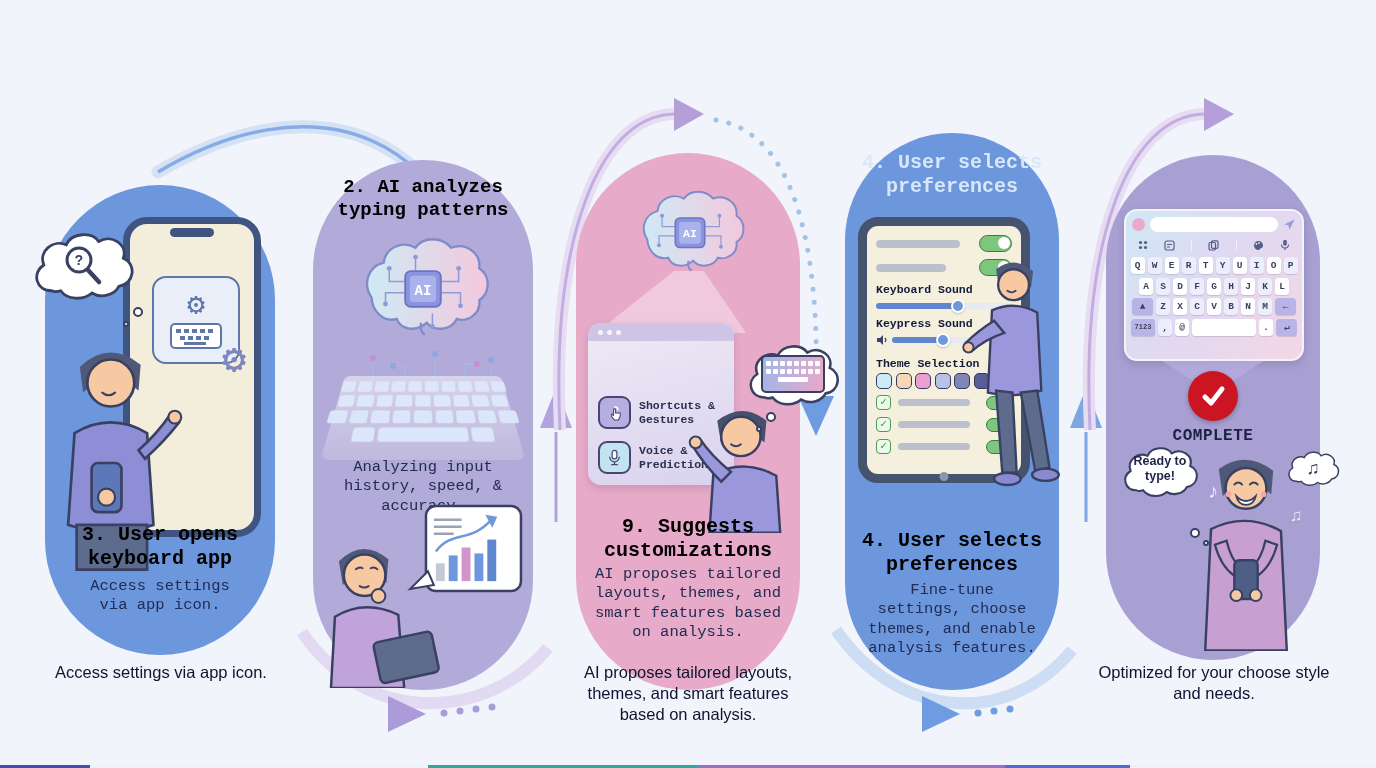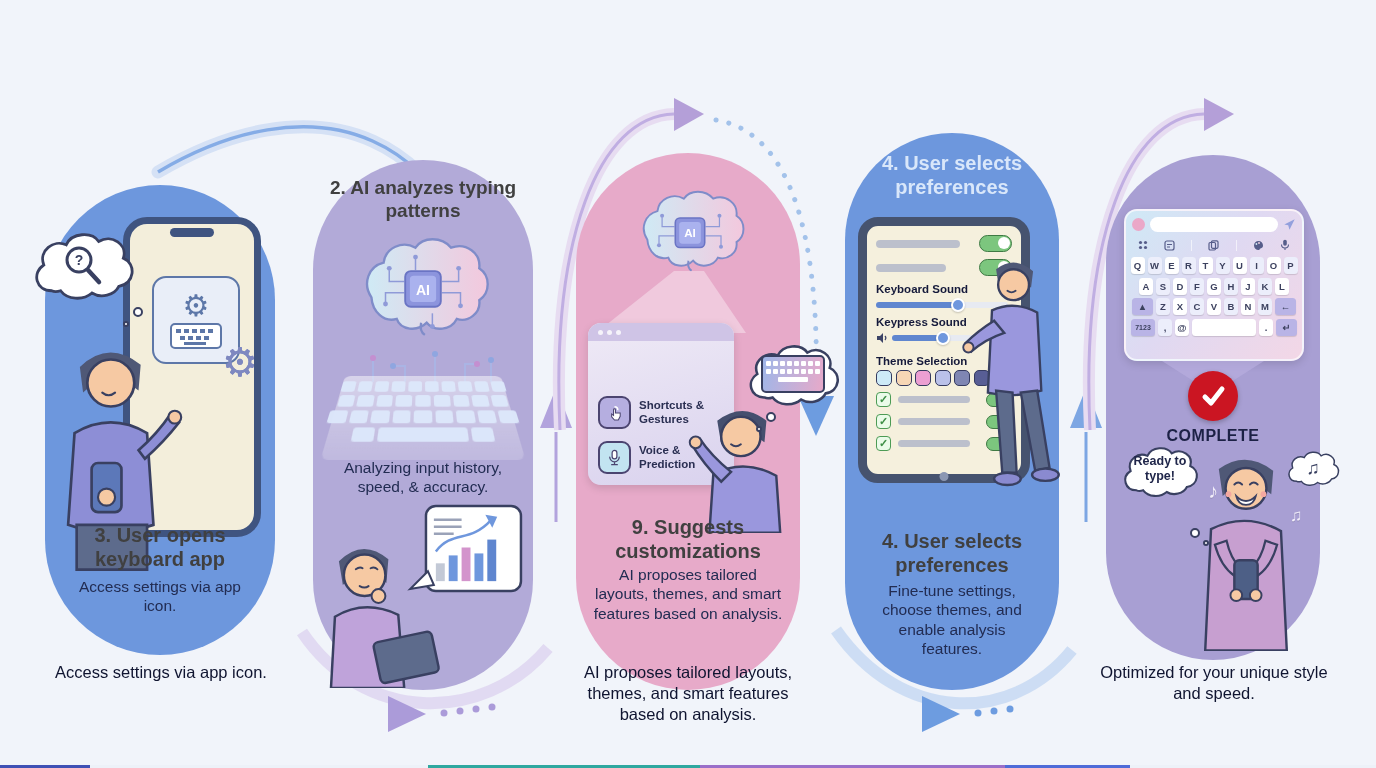--- a/index.html
+++ b/index.html
@@ -5,28 +5,28 @@
   * { margin:0; padding:0; box-sizing:border-box; }
   html,body { width:1376px; height:768px; }
   body { font-family:"Liberation Sans", sans-serif; background:#f1f4fa; position:relative; overflow:hidden; }
   .canvas { position:absolute; inset:0; }
 
   .title { position:absolute; left:48px; top:30px; width:580px; font-size:36px; line-height:1.18;
            font-weight:800; color:#17234c; letter-spacing:-0.5px; }
 
   .connectors { position:absolute; left:0; top:0; z-index:0; }
 
-  .pill { position:absolute; z-index:1; }
+  .pill { position:absolute; z-index:1;font-family:Liberation Mono, monospace; }
   .pill1 { left:45px;  top:185px; width:230px; height:470px; background:#6d97dd; border-radius:115px; }
   .pill2 { left:313px; top:160px; width:220px; height:530px; background:#b2aad8; border-radius:110px; }
   .pill3 { left:576px; top:153px; width:224px; height:537px; background:#e7aac9; border-radius:112px; }
   .pill4 { left:845px; top:133px; width:214px; height:557px; background:#6d97dd; border-radius:107px; }
   .pill5 { left:1106px;top:155px; width:214px; height:505px; background:#a89fd3; border-radius:107px; }
 
-  .pill-heading { position:absolute; text-align:center; font-weight:800; color:#404040; font-size:20px; line-height:1.22; }
+  .pill-heading { position:absolute; text-align:center; font-weight:800; color:#000000; font-size:20px; line-height:1.22; }
   .pill-subtext { position:absolute; text-align:center; color:#222c52; font-size:15.5px; line-height:1.25; }
   .caption { position:absolute; z-index:1; text-align:center; color:#0f1430; font-size:16.5px; line-height:1.28; }
 
   
   .phone1 { position:absolute; left:78px; top:32px; width:138px; height:320px; background:#f3eedb;
             border:7px solid #3f5480; border-radius:24px; }
   .phone1 .notch { position:absolute; left:50%; top:4px; transform:translateX(-50%); width:44px; height:9px;
                    background:#3f5480; border-radius:5px; }
   .app-card { position:absolute; left:22px; top:52px; width:88px; height:88px; background:#e9eef8;
               border:2.5px solid #5d77a8; border-radius:14px; display:flex; flex-direction:column;
@@ -676,16 +676,16 @@
     <svg class="cloud" viewBox="0 0 100 70">
       <path d="M22 58 C8 58 4 42 15 35 C10 22 24 12 35 17 C40 6 58 5 64 14 C76 7 90 17 86 29 C98 34 96 52 82 54 C78 62 66 65 58 60 C50 67 36 66 30 58 C27 59 24 59 22 58 Z" fill="#fff" stroke="#394061" stroke-width="2.5"></path>
     </svg>
     <div class="bubble-content" style="color:#394061; font-size:18px;">♫</div>
   </div>
   <span class="note" style="left:1208px; top:480px;">♪</span>
   <span class="note" style="left:1290px; top:506px; font-size:17px;">♫</span>
 
   <p class="caption caption1">Access settings via app icon.</p>
   <p class="caption caption3">AI proposes tailored layouts, themes, and smart features based on analysis.</p>
-  <p class="caption caption5">Optimized for your unique style and speed.</p>
+  <p class="caption caption5">Optimized for your choose style and needs.</p>
 
   <div class="bottom-strip"></div>
 </div>
 
 </body></html>

